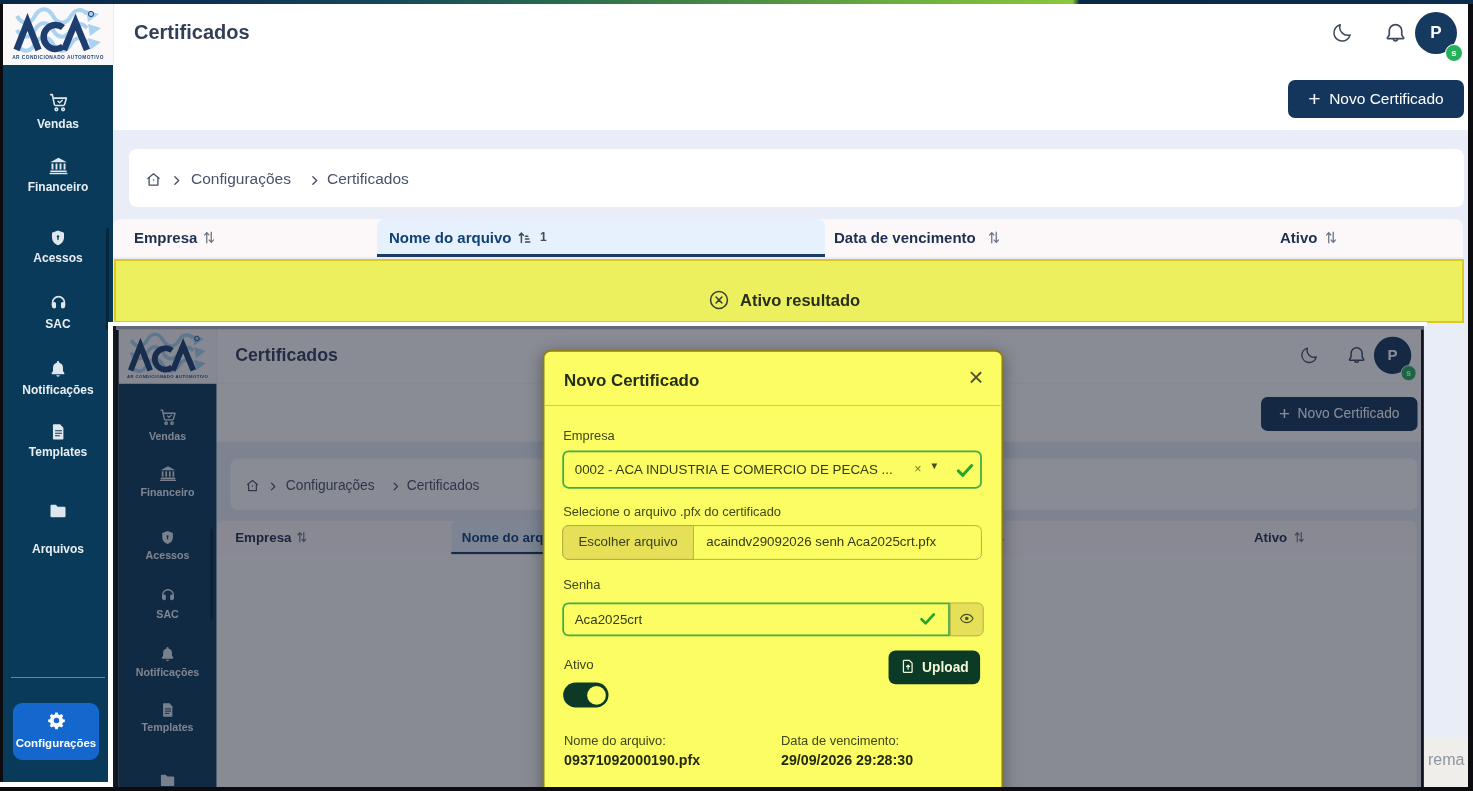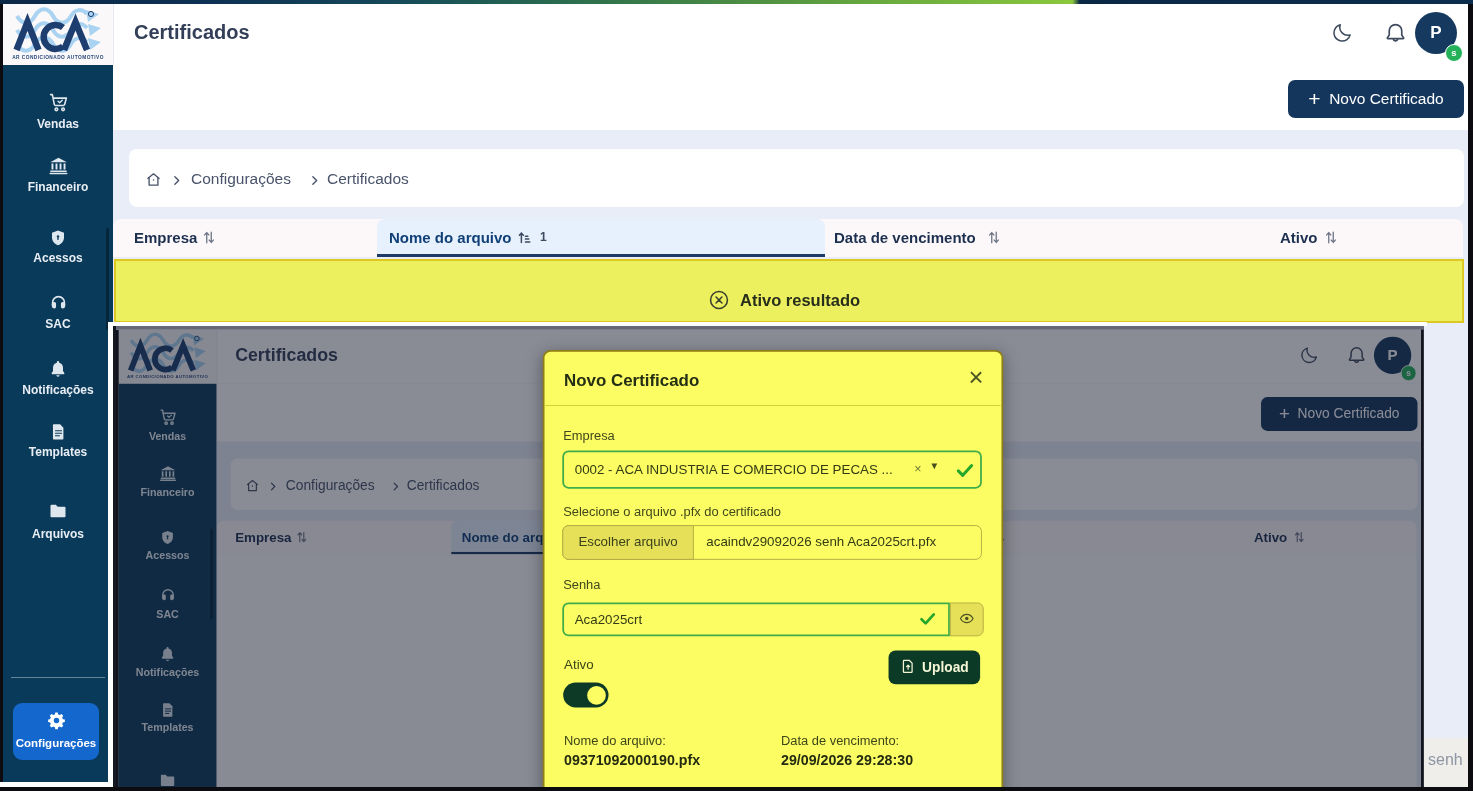--- a/index.html
+++ b/index.html
@@ -91,21 +91,21 @@
 <div style="height:21px;"><svg width="19" height="19" viewBox="0 0 24 24" fill="#dfe7ee">
               <path d="M6 2.8h8l4.2 4.4V21a1 1 0 0 1-1 1H6a1 1 0 0 1-1-1V3.8a1 1 0 0 1 1-1z"></path>
               <path d="M8.2 11h7.6M8.2 14.2h7.6M8.2 17.4h5" stroke="#0a3a59" stroke-width="1.4" stroke-linecap="round"></path>
             </svg></div>
 <div style="font-size:12px;font-weight:bold;color:#e8eef4;line-height:14.5px;margin-top:2px;">Templates</div>
 </div>
         <div style="position:absolute;left:0;top:436px;width:110px;text-align:center;">
 <div style="height:22px;"><svg width="20" height="20" viewBox="0 0 24 24" fill="#dfe7ee">
               <path d="M3 5.6a1.2 1.2 0 0 1 1.2-1.2h5.2l2.2 2.4h8.2A1.2 1.2 0 0 1 21 8v10.4a1.2 1.2 0 0 1-1.2 1.2H4.2A1.2 1.2 0 0 1 3 18.4z"></path>
             </svg></div>
-<div style="font-size:12px;font-weight:bold;color:#e8eef4;line-height:14.5px;margin-top:4px;">Arquivos</div>
+<div style="font-size:12px;font-weight:bold;color:#e8eef4;line-height:14.5px;margin-top:19px;">Arquivos</div>
 </div>
         <div style="position:absolute;left:8px;top:612px;width:94px;border-top:1px solid rgba(190,210,225,0.5);"></div>
         <div style="position:absolute;left:10px;top:638px;width:86px;height:57px;background:#1467cd;border-radius:9px;">
           <div style="text-align:center;padding-top:7px;"><svg width="21" height="21" viewBox="0 0 24 24" fill="#fff">
               <path d="M10.6 2.8h2.8l.5 2.3a7 7 0 0 1 1.8.74l2-1.2 2 2-1.2 2a7 7 0 0 1 .74 1.8l2.3.5v2.8l-2.3.5a7 7 0 0 1-.74 1.8l1.2 2-2 2-2-1.2a7 7 0 0 1-1.8.74l-.5 2.3h-2.8l-.5-2.3a7 7 0 0 1-1.8-.74l-2 1.2-2-2 1.2-2a7 7 0 0 1-.74-1.8l-2.3-.5v-2.8l2.3-.5a7 7 0 0 1 .74-1.8l-1.2-2 2-2 2 1.2a7 7 0 0 1 1.8-.74z"></path>
               <circle cx="12" cy="12" r="3.1" fill="#1467cd"></circle>
             </svg></div>
           <div style="text-align:center;font-size:11.5px;font-weight:bold;color:#fff;margin-top:2px;">Configurações</div>
         </div>
         <div style="position:absolute;left:102.5px;top:163px;width:3px;height:102px;background:#05263b;border-radius:2px;"></div>
@@ -150,21 +150,21 @@
           <path d="M5 17V3.6M2.2 6.6L5 3.4l2.8 3.2"></path>
           <path d="M11 3v13.4M8.2 13.4L11 16.6l2.8-3.2"></path>
         </svg></div>
       <div style="position:absolute;left:114px;top:259px;width:1350px;height:64px;background:#edf05e;border:2px solid #ddc823;box-sizing:border-box;"></div>
       <div style="position:absolute;left:708px;top:289px;"><svg width="22" height="22" viewBox="0 0 24 24" fill="none" stroke="#3a4030" stroke-width="1.7" stroke-linecap="round">
           <circle cx="12" cy="12" r="9.2"></circle>
           <path d="M8.8 8.8l6.4 6.4M15.2 8.8l-6.4 6.4"></path>
         </svg></div>
       <div style="position:absolute;left:740px;top:291px;font-size:16.5px;font-weight:bold;color:#272e1c;">Ativo resultado</div>
       <div style="position:absolute;left:113px;top:738px;width:1355px;height:49px;background:#efeeea;"></div>
-      <div style="position:absolute;left:1428px;top:751px;font-size:16px;color:#8d96a4;">senh</div>
+      <div style="position:absolute;left:1428px;top:751px;font-size:16px;color:#8d96a4;">rema</div>
       <div style="position:absolute;left:0px;top:782px;width:113px;height:5px;background:#fff;"></div>
     </div>
     <div style="position:absolute;left:108px;top:322px;width:1319px;height:4px;background:#fff;"></div>
     <div style="position:absolute;left:108px;top:322px;width:4.5px;height:465px;background:#fff;"></div>
     <div style="position:absolute;left:112.5px;top:326px;width:3.5px;height:461px;background:#141821;"></div>
     <div style="position:absolute;left:116px;top:326px;width:1308px;height:461px;overflow:hidden;background:#9b9ea8;">
       <div style="position:relative;width:1473px;height:530px;transform:scale(0.889);transform-origin:0 0;">
         <div style="position:absolute;left:0;top:0;width:1473px;height:100%;background:#fff;"></div>
         <div style="position:absolute;left:0;top:0;width:1473px;height:4px;background:#b6b9c3;"></div>
         <div style="position:absolute;left:0;top:4px;width:3px;height:783px;background:#0c0c10;"></div>

